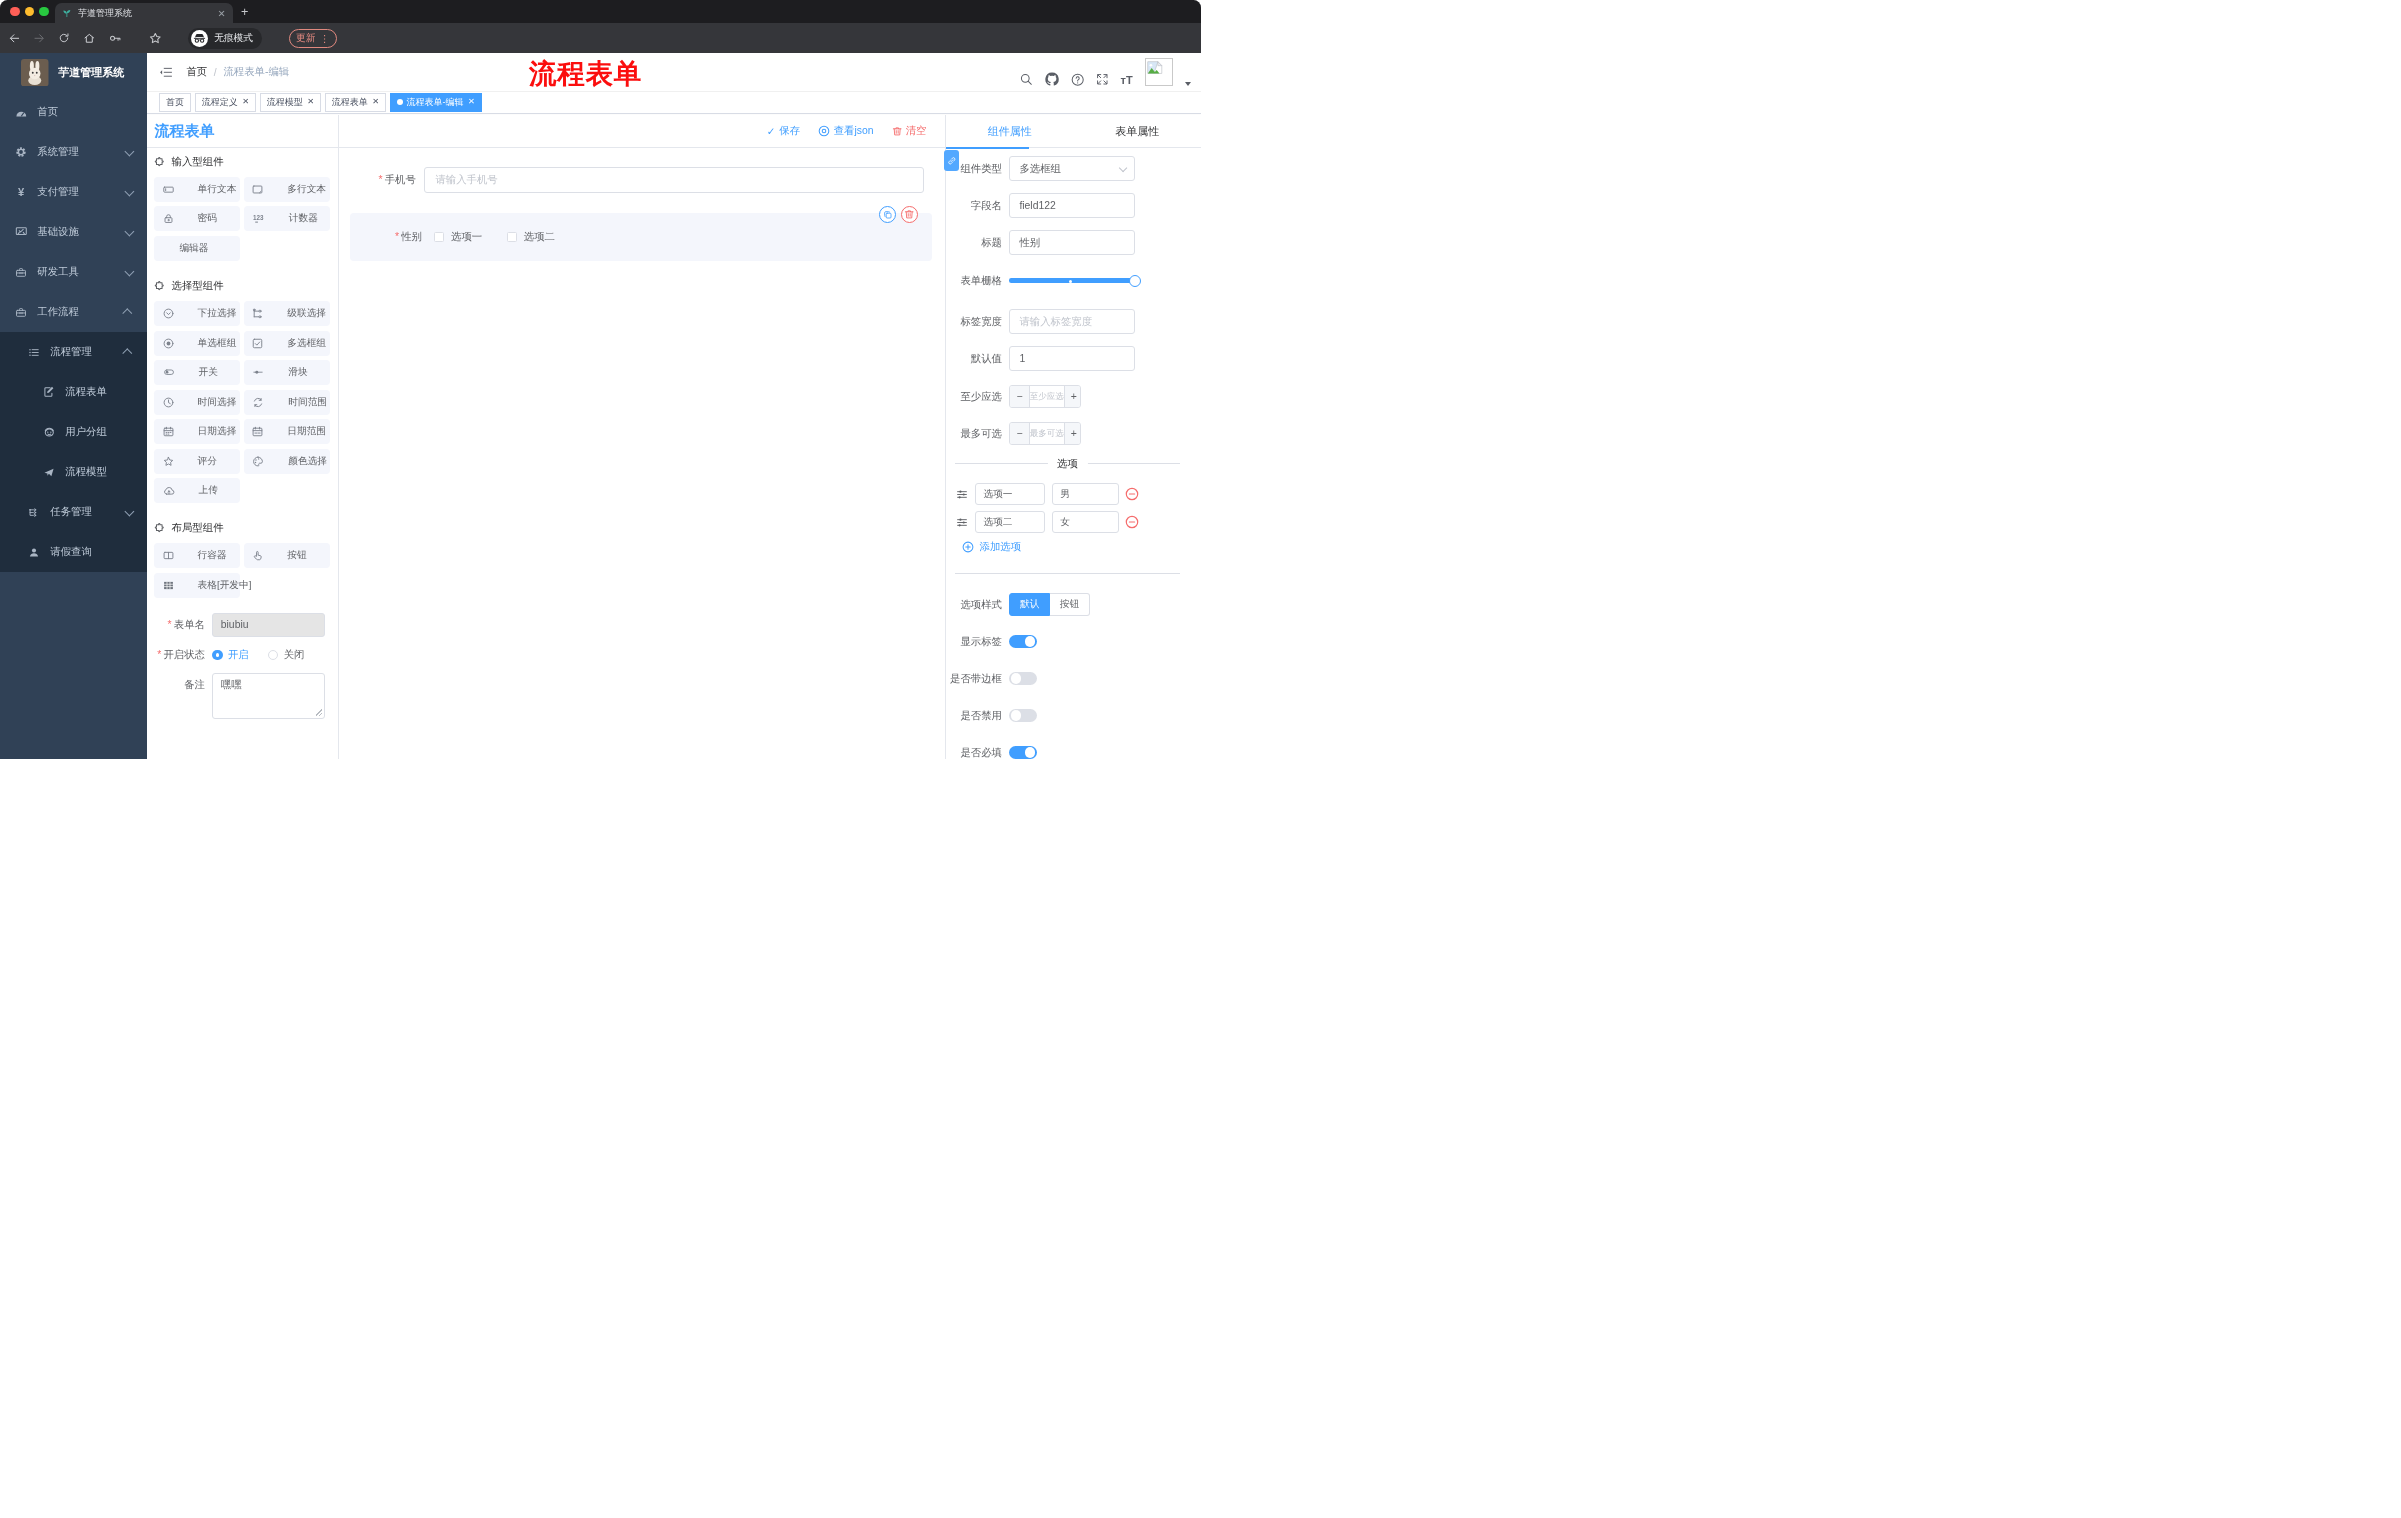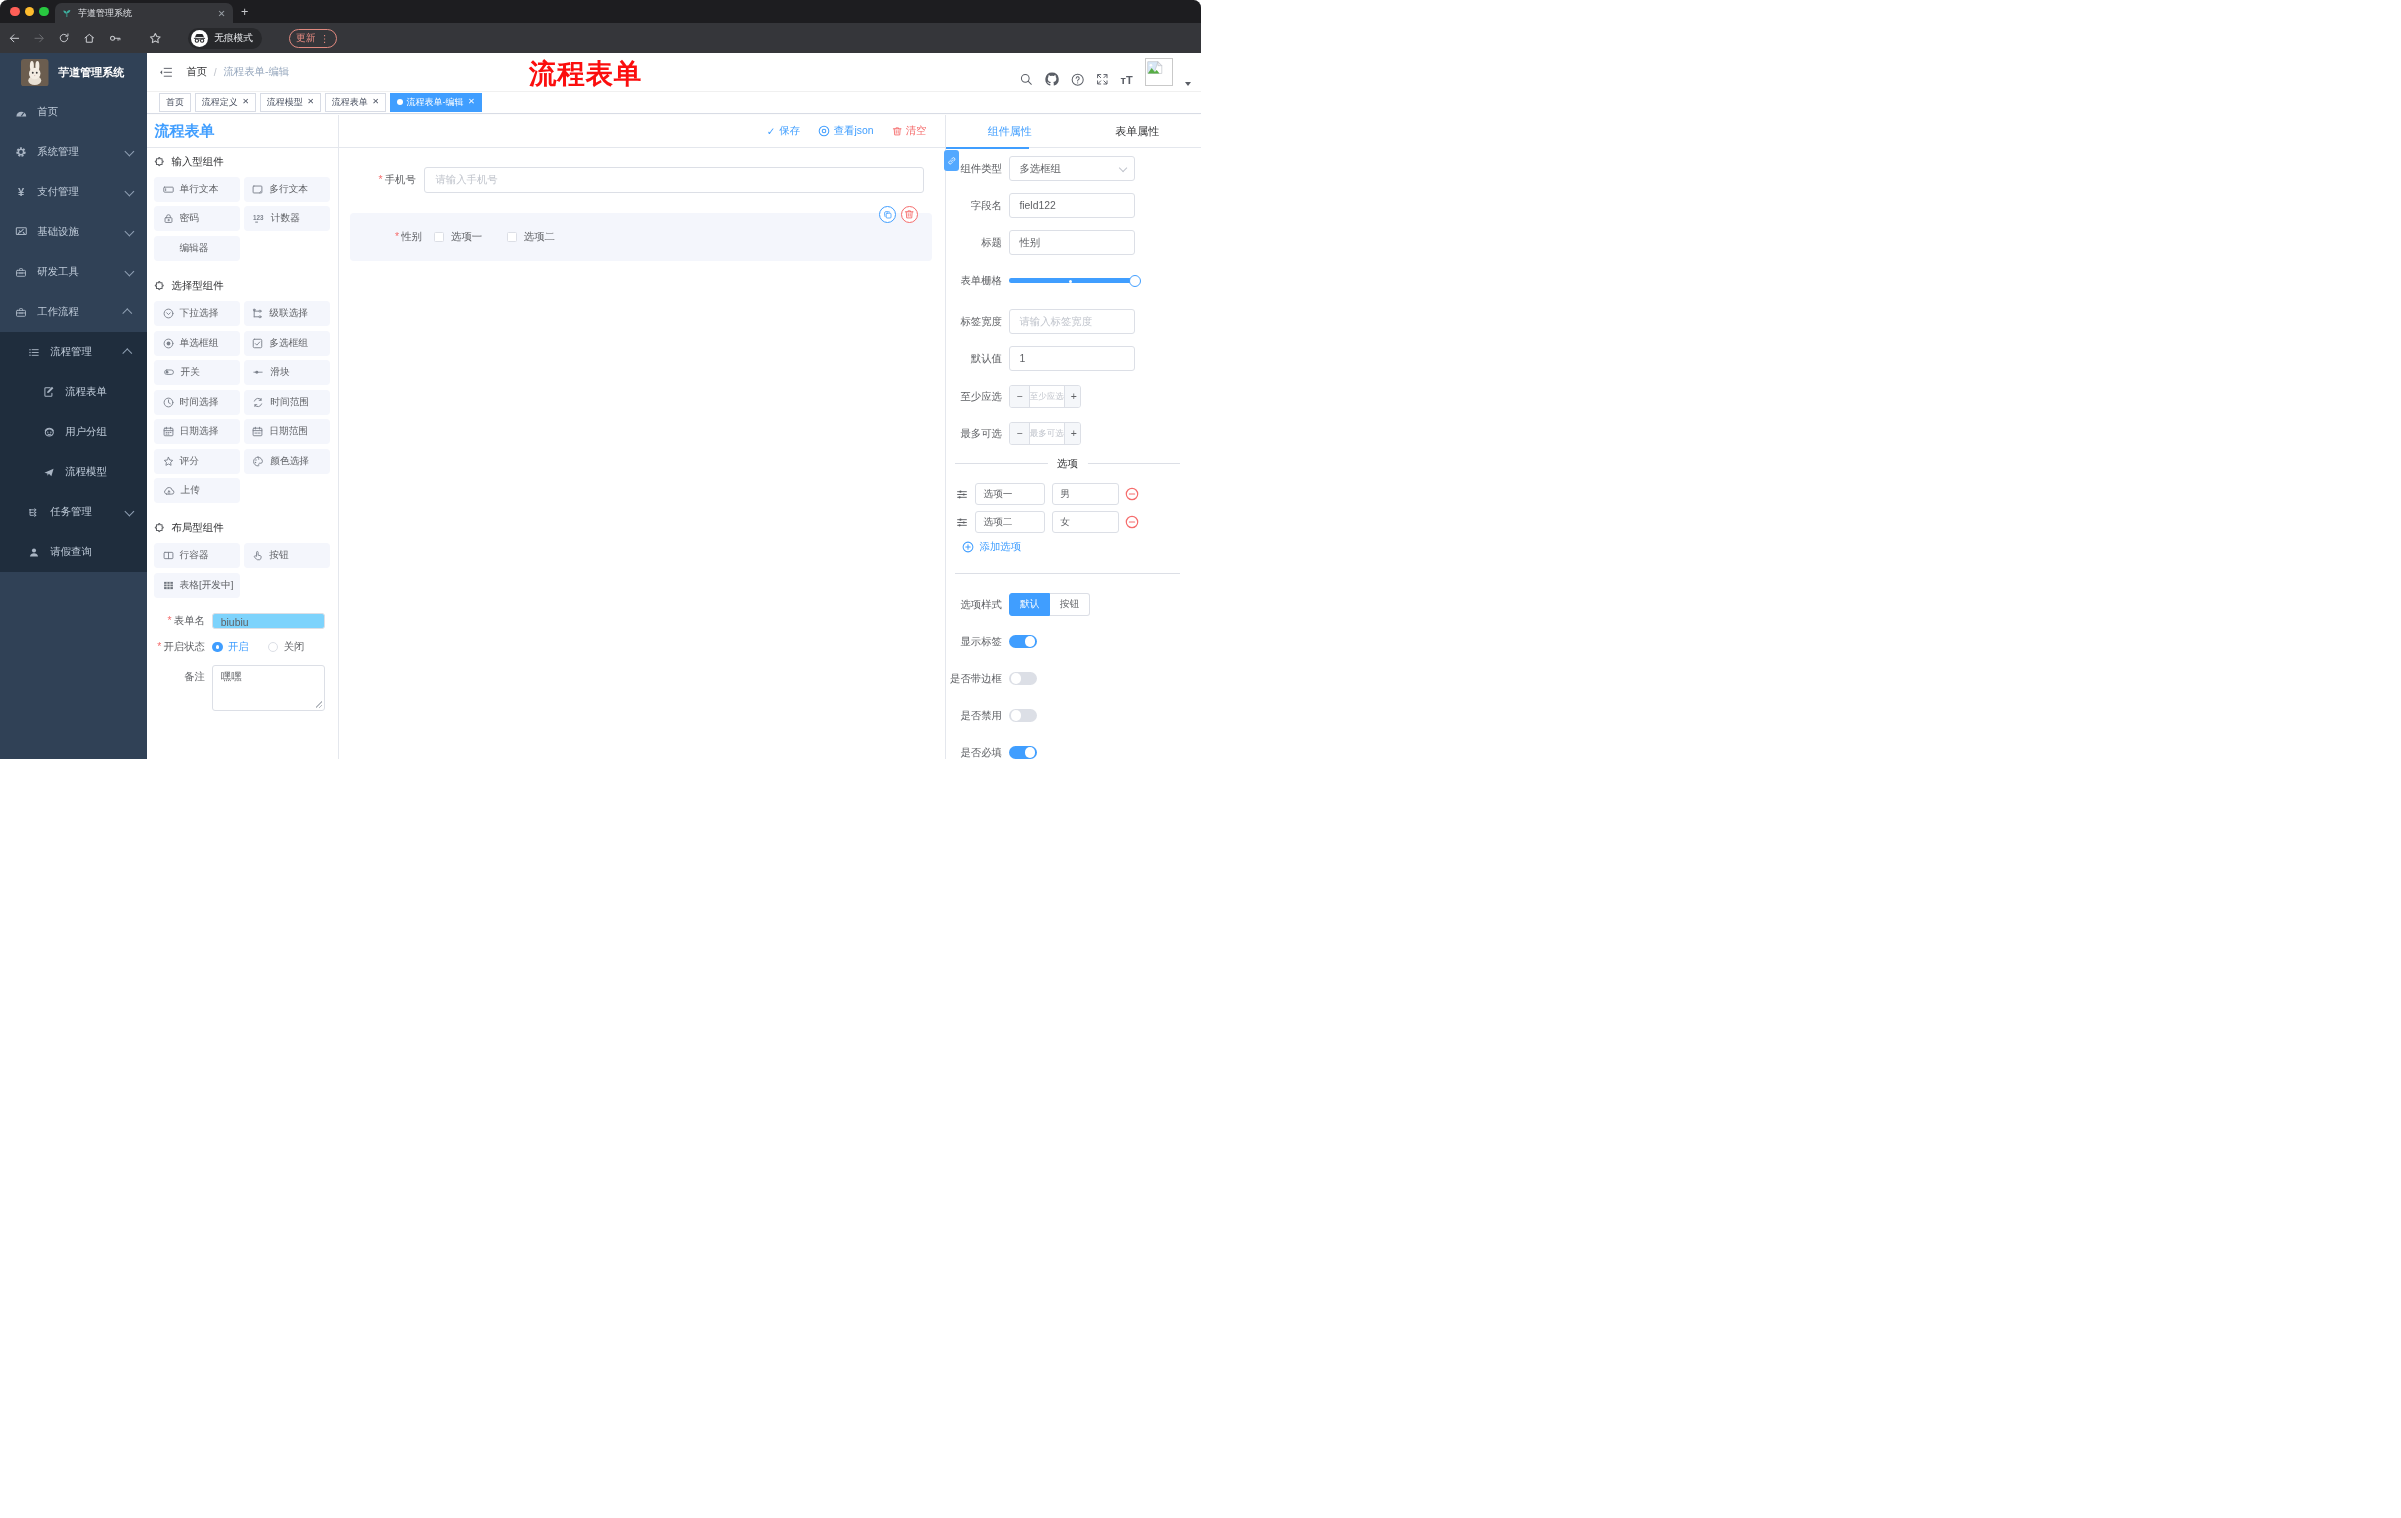--- a/index.html
+++ b/index.html
@@ -71,28 +71,28 @@
 
   
   .content { position:absolute; top:62px; bottom:0; left:0; right:0; display:flex; }
   .leftpanel { width:192px; border-right:0.7px solid #e4e7ed; flex-shrink:0; overflow:hidden; }
   .panel-head { height:33px; border-bottom:0.7px solid #e4e7ed; display:flex; align-items:center; padding:0 7.4px; }
   .lp-title { color:#409eff; font-size:15px; font-weight:bold; }
   .lp-body { padding:0 7.4px; }
   .sec-head { display:flex; align-items:center; gap:5.2px; margin-top:6.7px; font-size:10.4px; color:#303133; }
   .sec-head .pz { color:#606266; }
   .comp-grid { display:grid; grid-template-columns:86px 86px; gap:4.5px 3.7px; margin-top:8.2px; }
-  .comp-btn { height:25px; background:#f4f6fc; border-radius:3.7px; display:flex; align-items:center; padding-left:8.2px; gap:6px; font-size:9.7px; color:#606266; cursor:move; white-space:nowrap; }
+  .comp-btn { height:25px; background:#f4f6fc; border-radius:3.7px; display:flex; align-items:center; padding-left:8.2px; gap:24px; font-size:9.7px; color:#606266; cursor:move; white-space:nowrap; }
   .comp-btn .ci { color:#7d838d; flex-shrink:0; }
   .comp-btn.noicon { padding-left:25px; }
 
   .meta-row { display:flex; align-items:center; margin-top:11px; }
   .meta-label { width:58px; text-align:right; padding-right:7.4px; font-size:10.4px; color:#606266; flex-shrink:0; white-space:nowrap; }
   .req { color:#f56c6c; margin-right:2.2px; }
-  .fake-input { width:113px; height:16px; border:0.7px solid #dcdfe6; border-radius:3px; display:flex; align-items:flex-end; padding:0 7.4px; font-size:10.4px; color:#606266; background:#7dd3fc; }
+  .fake-input { width:113px; height:24px; border:0.7px solid #dcdfe6; border-radius:3px; display:flex; align-items:center; padding:0 7.4px; font-size:10.4px; color:#606266; background:#e5e5e5; }
   .radio-group { display:flex; align-items:center; gap:19.3px; font-size:10.4px; }
   .radio { display:flex; align-items:center; gap:5.2px; cursor:pointer; }
   .rdot { width:10.4px; height:10.4px; border-radius:50%; }
   .rdot.on { background:#409eff; position:relative; }
   .rdot.on::after { content:''; position:absolute; left:3.3px; top:3.3px; width:3.7px; height:3.7px; border-radius:50%; background:#fff; }
   .rdot.off { border:0.7px solid #dcdfe6; background:#fff; }
   .rlabel-on { color:#409eff; }
   .rlabel-off { color:#606266; }
   .fake-textarea { width:113px; height:46px; border:0.7px solid #dcdfe6; border-radius:3px; padding:4.5px 7.4px; font-size:10.4px; color:#606266; position:relative; background:#fff; }
   .fake-textarea::after { content:''; position:absolute; right:2.2px; bottom:2.2px; width:6.7px; height:6.7px;

